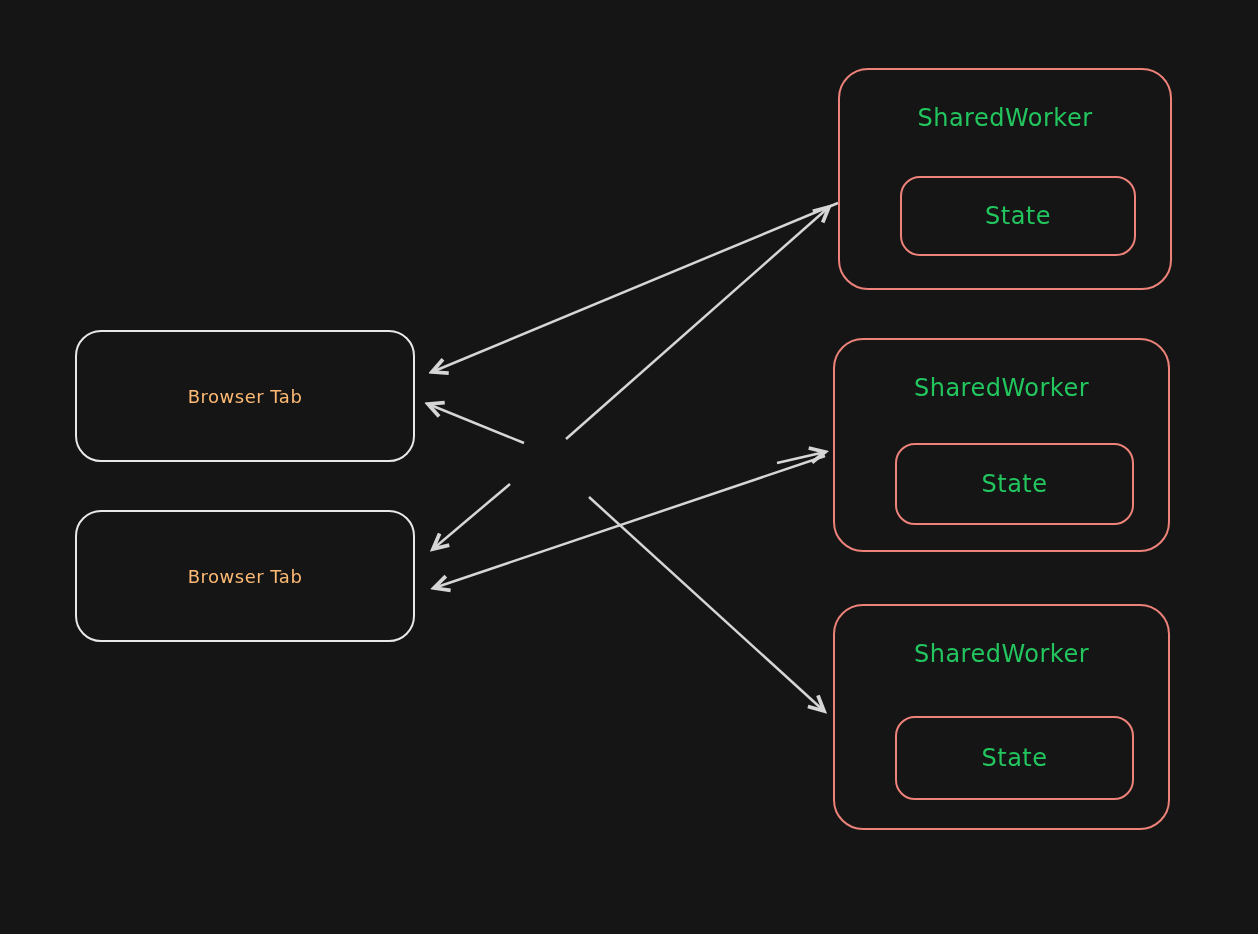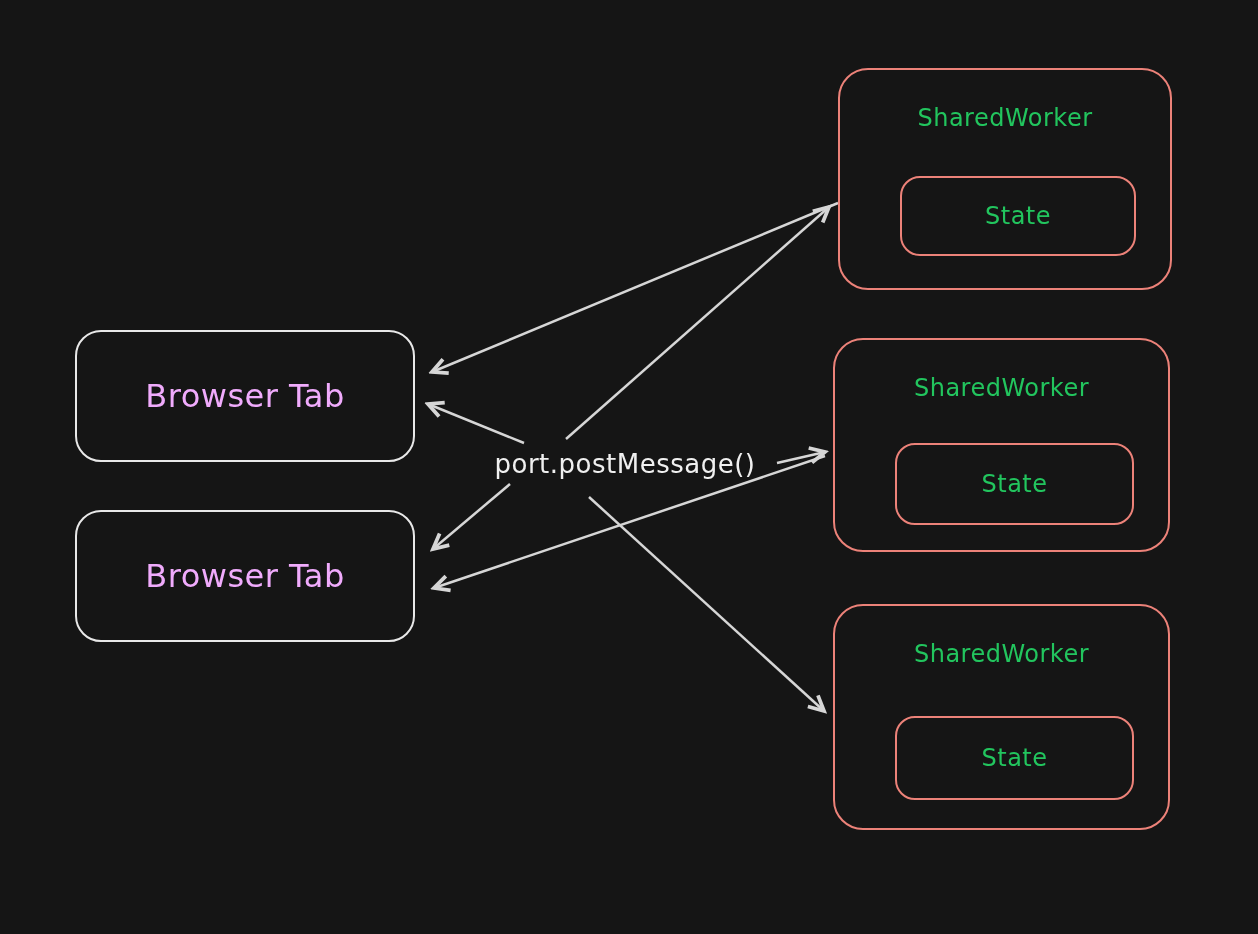--- a/index.html
+++ b/index.html
@@ -22,25 +22,25 @@
     height: 934px;
     pointer-events: none;
   }
   .node {
     position: absolute;
     box-sizing: border-box;
   }
   .tab {
     border: 2.5px solid #e8e8e8;
     border-radius: 26px;
-    color: #f0abfc;
+    color: #fdba74;
     display: flex;
     align-items: center;
     justify-content: center;
-    font-size: 32px;
+    font-size: 18px;
     letter-spacing: 0.5px;
   }
   .worker {
     border: 2.5px solid #ec8279;
     border-radius: 30px;
     color: #22c55e;
   }
   .worker-title {
     position: absolute;
     top: 34px;
@@ -98,21 +98,20 @@
   </svg>
 
   <div class="node tab" style="left:75px; top:330px; width:340px; height:132px;">
     <span>Browser Tab</span>
   </div>
 
   <div class="node tab" style="left:75px; top:510px; width:340px; height:132px;">
     <span>Browser Tab</span>
   </div>
 
-  <div class="center-label">port.postMessage()</div>
 
   <div class="node worker" style="left:838px; top:68px; width:334px; height:222px;">
     <div class="worker-title">SharedWorker</div>
     <div class="state-box">
       <span>State</span>
     </div>
   </div>
 
   <div class="node worker" style="left:833px; top:338px; width:337px; height:214px;">
     <div class="worker-title">SharedWorker</div>

